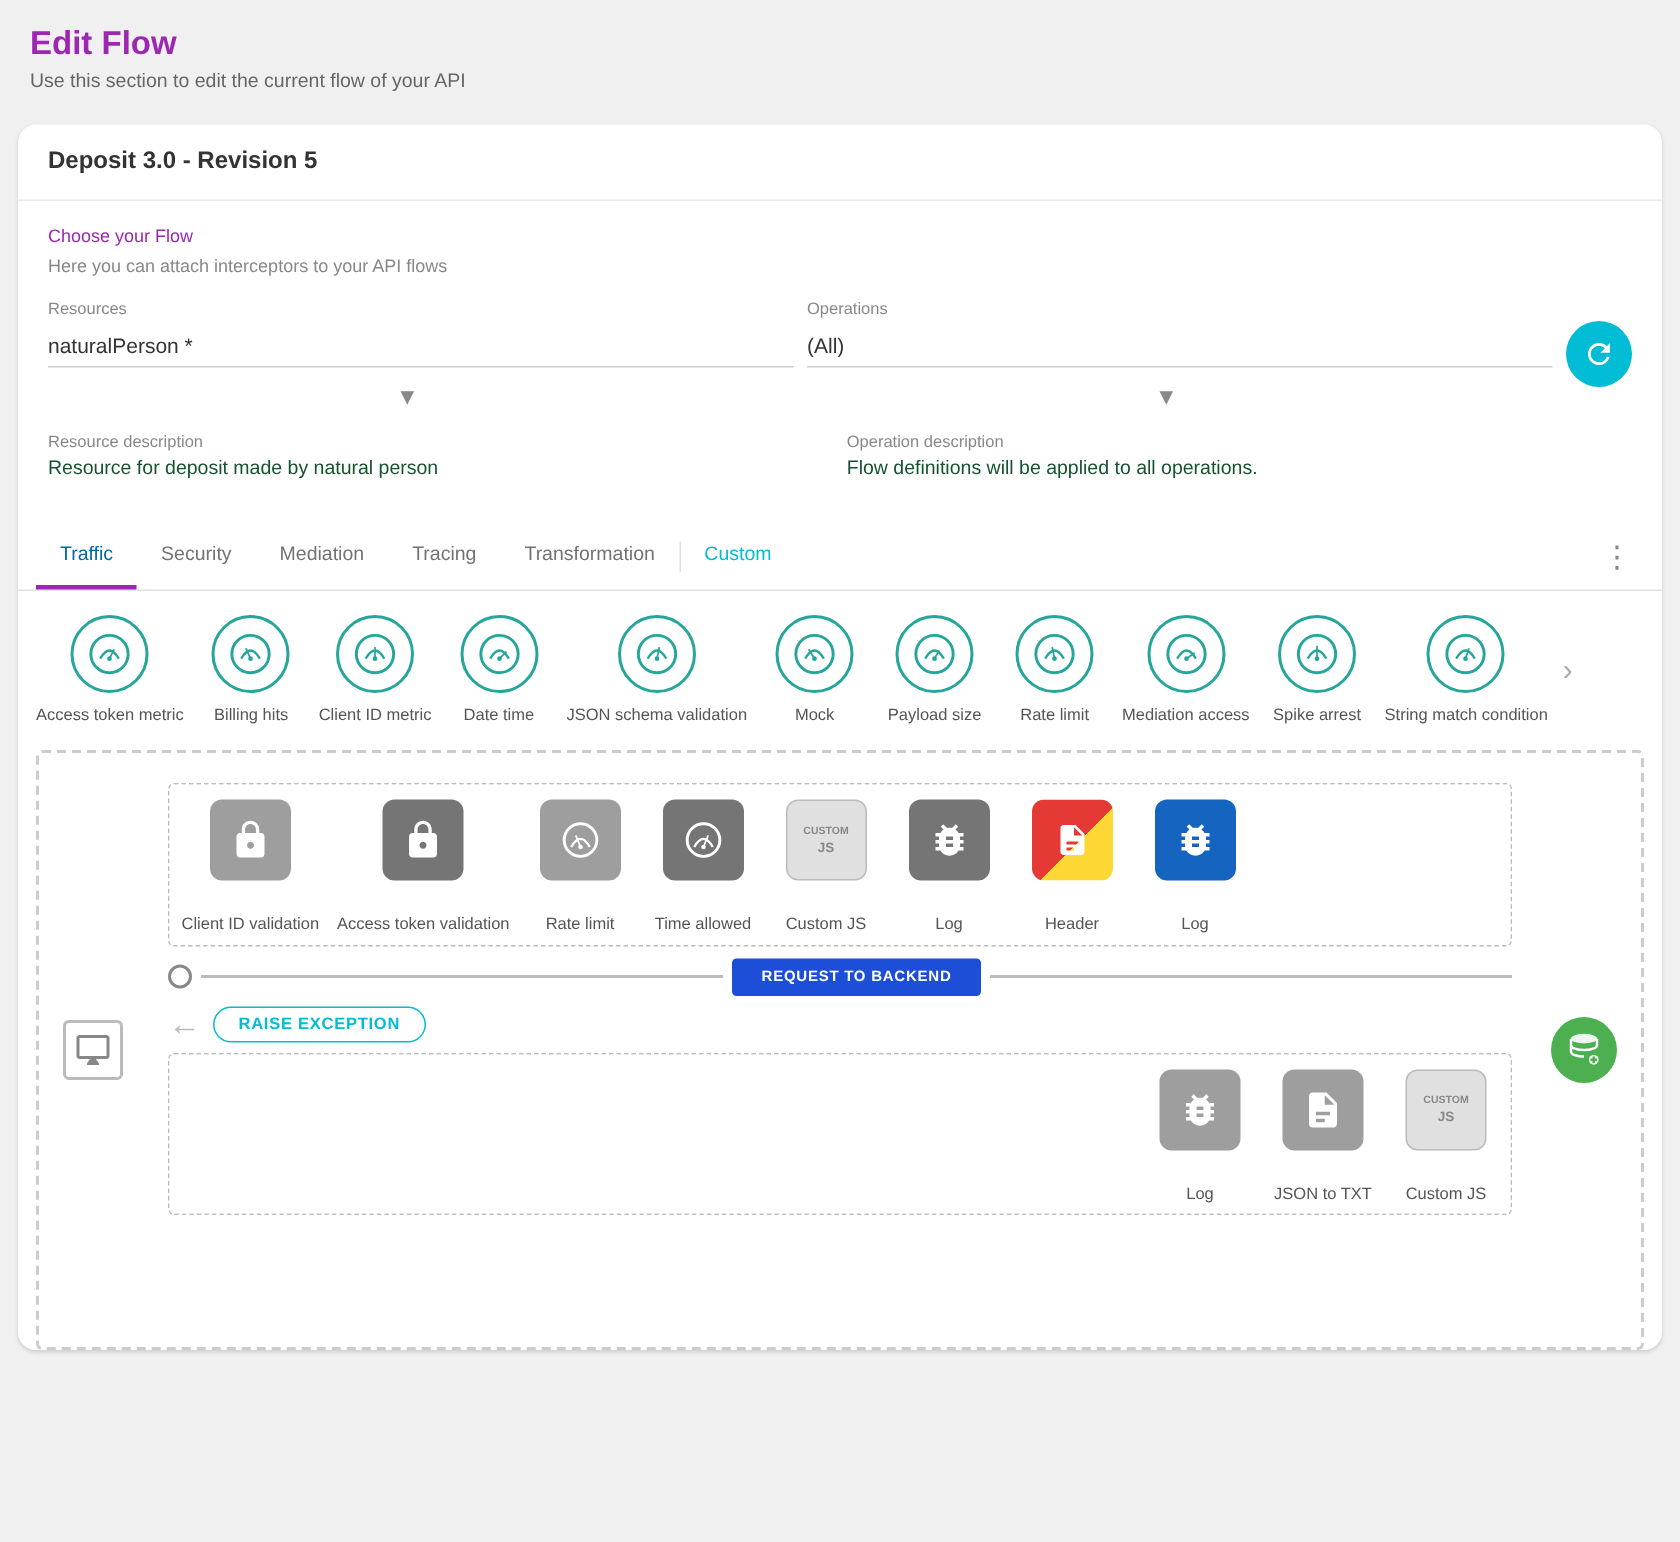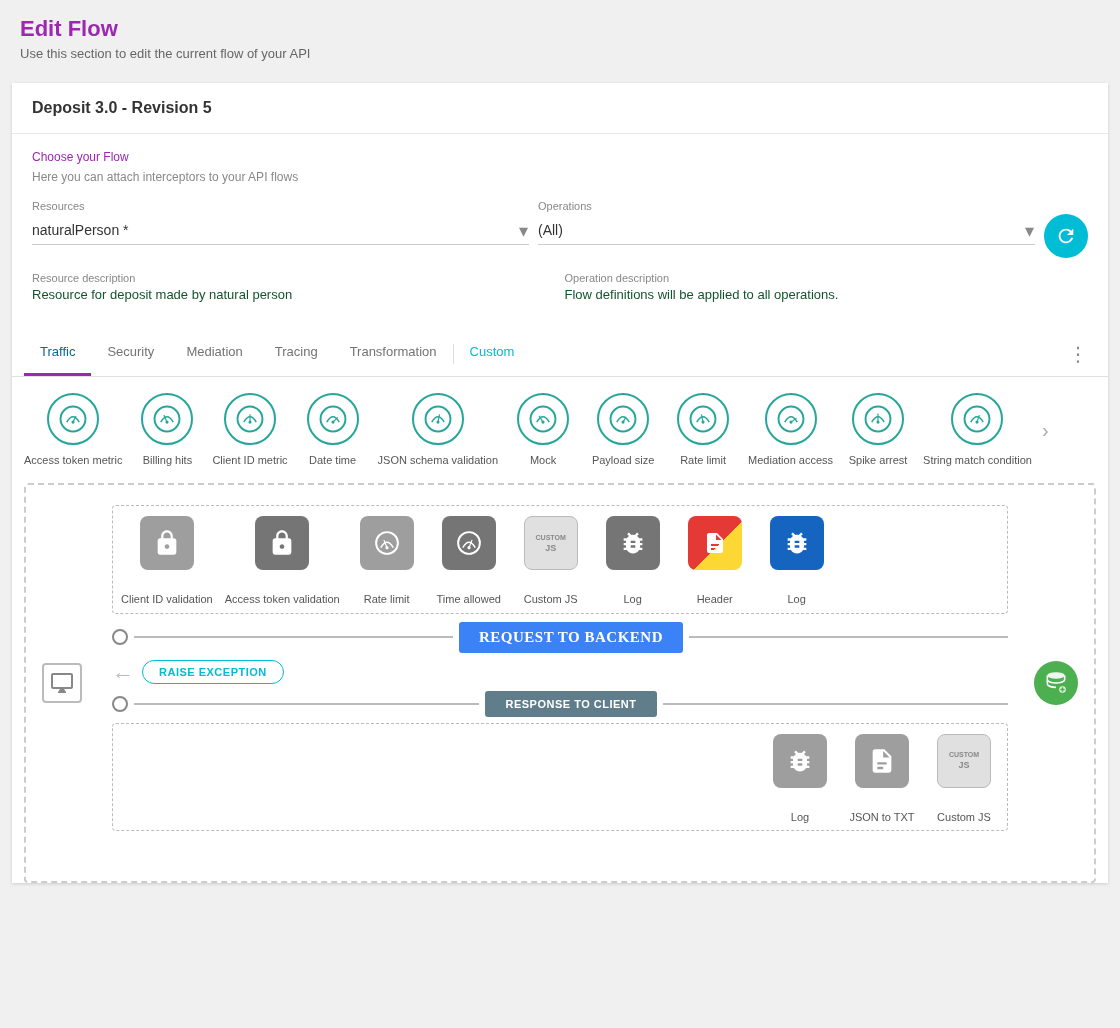--- a/index.html
+++ b/index.html
@@ -2,33 +2,33 @@
 <html><head>
   <meta charset="utf-8">
   <style>
     * { box-sizing: border-box; margin: 0; padding: 0; }
     body { font-family: Arial, sans-serif; background: #f0f0f0; font-size: 13px; color: #333; }
 
     .page-header { padding: 16px 20px 12px; background: #f0f0f0; }
     .page-title { color: #9c27b0; font-size: 22px; font-weight: bold; }
     .page-subtitle { color: #666; font-size: 13px; margin-top: 4px; }
 
-    .main-card { background: #fff; margin: 10px 12px; border-radius: 0; box-shadow: 0 1px 3px rgba(0,0,0,0.15); }
+    .main-card { background: #fff; margin: 10px 12px; border-radius: 12px; box-shadow: 0 1px 3px rgba(0,0,0,0.15); }
 
     .card-header { padding: 16px 20px; border-bottom: 1px solid #e8e8e8; }
     .card-title { font-size: 16px; font-weight: bold; color: #333; }
 
     .flow-section { padding: 16px 20px; }
     .flow-section-title { color: #9c27b0; font-size: 12px; margin-bottom: 6px; }
     .flow-section-subtitle { color: #888; font-size: 12px; margin-bottom: 16px; }
 
     .form-row { display: flex; gap: 9px; align-items: flex-start; margin-bottom: 14px; }
     .form-group { flex: 1; }
     .form-label { font-size: 11px; color: #888; margin-bottom: 4px; }
-    .form-select-wrap { display: flex; align-items: center; gap: 8px; }
+    .form-select-wrap { display: flex; align-items: center; gap: 8px; flex-direction: column; }
     .form-select { width: 100%; border: none; border-bottom: 1px solid #ccc; padding: 6px 0; font-size: 14px; color: #333; background: transparent; outline: none; appearance: none; cursor: pointer; }
     .select-arrow { font-size: 18px; color: #888; margin-left: -18px; pointer-events: none; }
     .desc-label { font-size: 11px; color: #888; margin-bottom: 3px; }
     .desc-text { font-size: 13px; color: #14532d; }
 
     .refresh-btn { width: 44px; height: 44px; border-radius: 50%; background: #00bcd4; border: none; cursor: pointer; color: #fff; font-size: 18px; display: flex; align-items: center; justify-content: center; flex-shrink: 0; margin-top: 14px; }
 
     .tabs-section { border-bottom: 1px solid #e0e0e0; padding: 0 12px; display: flex; align-items: center; justify-content: space-between; }
     .tabs { display: flex; gap: 0; }
     .tab { padding: 12px 16px; font-size: 13px; color: #737373; cursor: pointer; border-bottom: 3px solid transparent; text-decoration: none; }
@@ -362,41 +362,33 @@
                 </svg>
             </div>
             <span class="flow-node-label">Log</span>
           </div>
         </div>
       </div>
 
       <div style="display:flex;align-items:center;gap:6px;margin:6px 0;">
         <div style="width:16px;height:16px;border-radius:50%;border:2px solid #888;background:#fff;flex-shrink:0;"></div>
         <div style="flex:1;height:2px;background:#bbb;"></div>
-        <div style="background:#3b82f6;color:#fff;font-size:15px;font-weight:bold;padding:7px 20px;border-radius:3px;letter-spacing:0.5px;white-space:nowrap;font-family:Liberation Serif, serif;">
+        <div style="background:#1d4ed8;color:#fff;font-size:10px;font-weight:bold;padding:7px 20px;border-radius:3px;letter-spacing:0.5px;white-space:nowrap;">
           <span>REQUEST TO BACKEND</span>
         </div>
         <div style="flex:1;height:2px;background:#bbb;"></div>
       </div>
 
       <div style="display:flex;align-items:center;gap:8px;margin:4px 0 6px;">
         <span style="font-size:22px;color:#bbb;">←</span>
         <div style="border:1.5px solid #00bcd4;border-radius:20px;padding:5px 16px;color:#00bcd4;font-size:11px;font-weight:bold;letter-spacing:0.5px;background:#fff;white-space:nowrap;">
           <span>RAISE EXCEPTION</span>
         </div>
       </div>
 
-      <div style="display:flex;align-items:center;gap:6px;margin:6px 0;">
-        <div style="width:16px;height:16px;border-radius:50%;border:2px solid #888;background:#fff;flex-shrink:0;"></div>
-        <div style="flex:1;height:2px;background:#bbb;"></div>
-        <div style="background:#607d8b;color:#fff;font-size:11px;font-weight:bold;padding:7px 20px;border-radius:3px;letter-spacing:0.5px;white-space:nowrap;">
-          <span>RESPONSE TO CLIENT</span>
-        </div>
-        <div style="flex:1;height:2px;background:#bbb;"></div>
-      </div>
 
       <div style="border:1.5px dashed #bbb;border-radius:4px;padding:10px 8px 6px;min-height:100px;">
         <div style="display:flex;gap:12px;align-items:flex-start;justify-content:flex-end;">
 
           <div class="flow-node">
             <div style="width:54px;height:54px;background:#9e9e9e;border-radius:8px;display:flex;align-items:center;justify-content:center;">
               <svg width="28" height="28" viewBox="0 0 24 24" fill="white">
                   <path d="M20 8h-2.81c-.45-.78-1.07-1.45-1.82-1.96L17 4.41 15.59 3l-2.17 2.17C13 5.06 12.51 5 12 5s-1 .06-1.41.17L8.41 3 7 4.41l1.62 1.63C7.88 6.55 7.26 7.22 6.81 8H4v2h2.09c-.05.33-.09.66-.09 1v1H4v2h2v1c0 .34.04.67.09 1H4v2h2.81c1.04 1.79 2.97 3 5.19 3s4.15-1.21 5.19-3H20v-2h-2.09c.05-.33.09-.66.09-1v-1h2v-2h-2v-1c0-.34-.04-.67-.09-1H20V8zm-6 8h-4v-2h4v2zm0-4h-4v-2h4v2z"></path>
                 </svg>
             </div>

